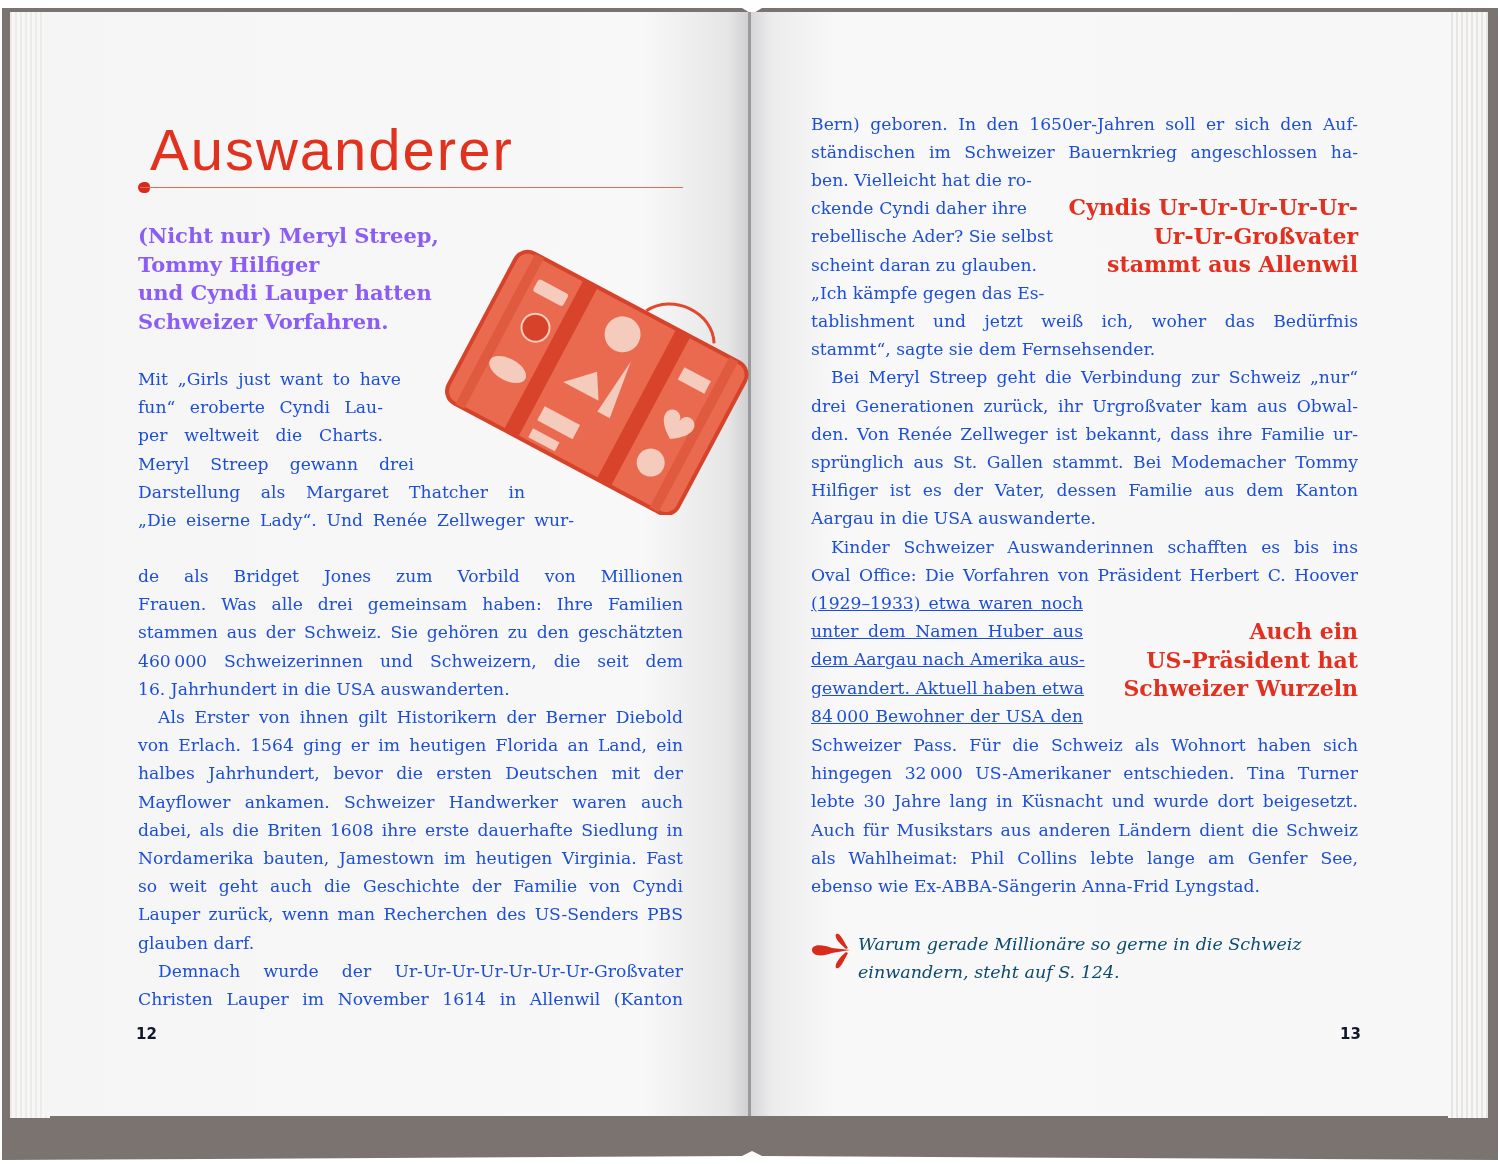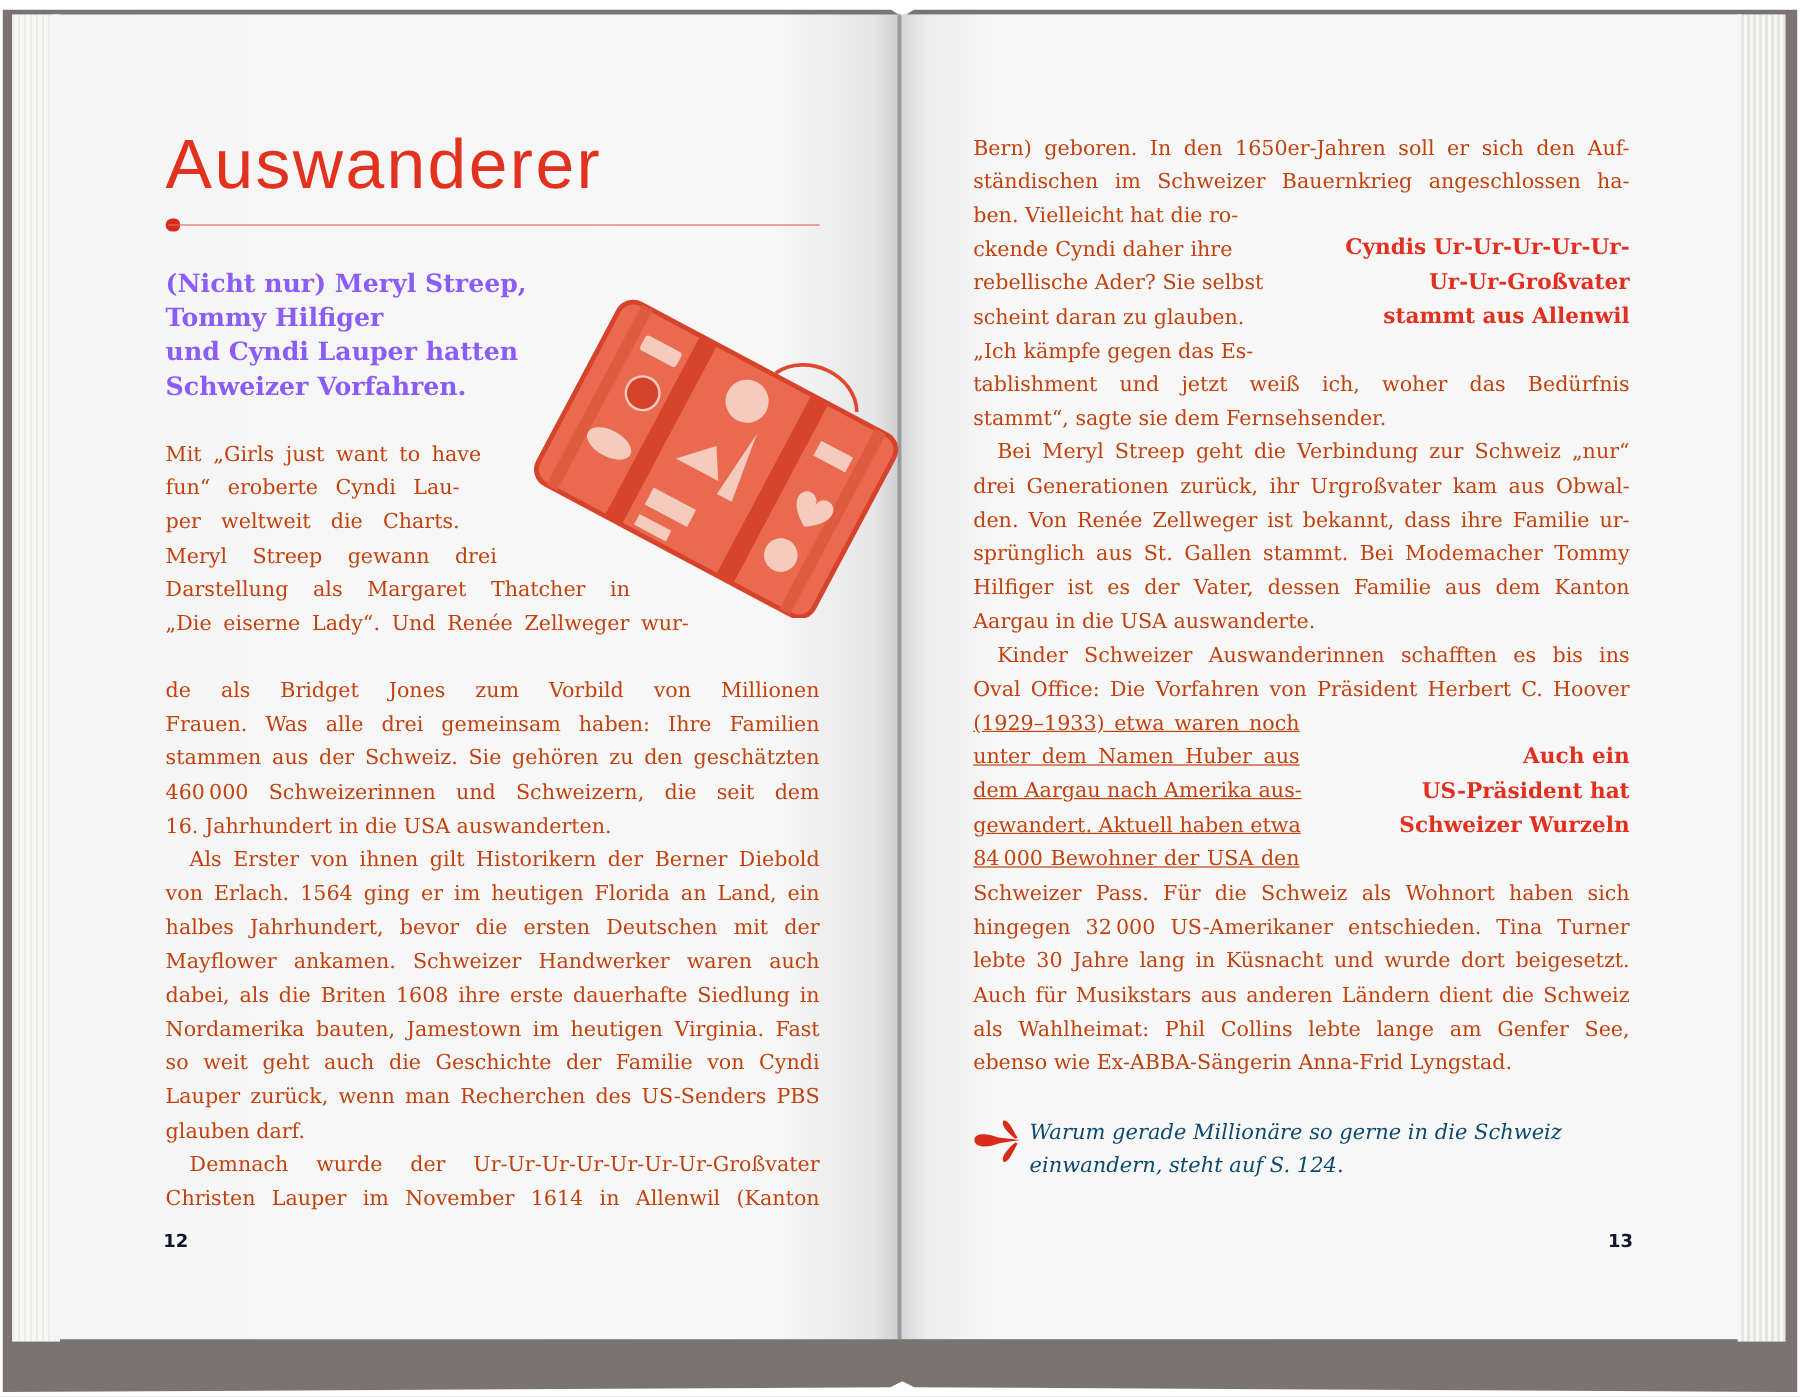--- a/index.html
+++ b/index.html
@@ -37,55 +37,55 @@
   .gutter {
     position: absolute; left: 748px; top: 12px; width: 3px; height: 1104px;
     background: #9a9a9c;
   }
 
   
   .title {
     position: absolute; left: 138px; top: 104px;
     font-family: "Liberation Sans", sans-serif;
     font-size: 58px; letter-spacing: 2px;
-    color: #e0321e; margin: 0; font-weight: normal;
+    color: #e0321e; margin: 12px; font-weight: normal;
   }
   .title-rule {
     position: absolute; left: 140px; top: 187px; width: 543px; height: 1px;
     background: #e66a5c;
   }
   .title-dot {
     position: absolute; left: 138px; top: 182px; width: 12px; height: 11px;
     background: #d92b1c; border-radius: 50% 40% 40% 50%;
   }
   .lead {
     position: absolute; left: 138px; top: 222px; width: 320px;
     font-size: 21px; line-height: 28.5px; font-weight: bold; color: #8b5cf6;
   }
   .lead div { white-space: nowrap; }
 
   .body-text {
-    position: absolute; font-size: 17.2px; line-height: 28.2px; color: #c2410c;
+    position: absolute; font-size: 17.2px; line-height: 28.2px; color: #1d4ed8;
   }
   .body-text .ln { white-space: nowrap; display: block; text-align: justify; text-align-last: justify; }
   .body-text .ln.last { text-align-last: left; }
   .body-text .ind { text-indent: 20px; }
 
   .suitcase {
     position: absolute; left: 425px; top: 245px; width: 330px; height: 270px;
   }
 
   .pagenum {
     position: absolute; top: 1025px;
     font-family: "DejaVu Sans", sans-serif; font-weight: bold; font-size: 15px; color: #0f172a;
   }
 
   .pullquote {
     position: absolute; color: #e1301f; font-weight: bold;
-    font-size: 18px; line-height: 28.5px; text-align: right;
+    font-size: 22px; line-height: 28.5px; text-align: right;
   }
   .pullquote div { white-space: nowrap; }
 
   .crossref {
     position: absolute; left: 810px; top: 930px;
     display: flex; align-items: flex-start;
   }
   .crossref-icon { width: 44px; height: 40px; margin-top: 2px; }
   .crossref-text {
     font-style: italic; color: #0c4a6e; font-size: 17.5px; line-height: 28px;

